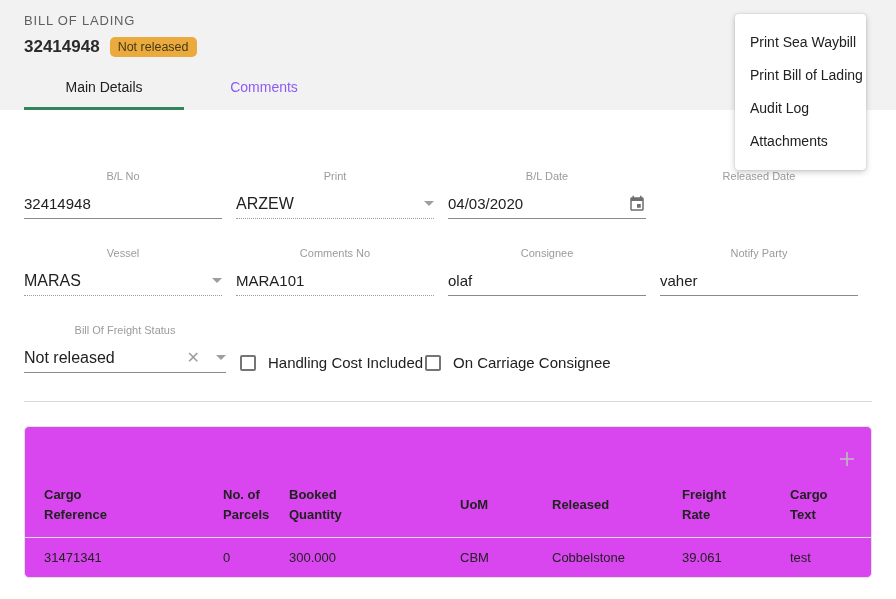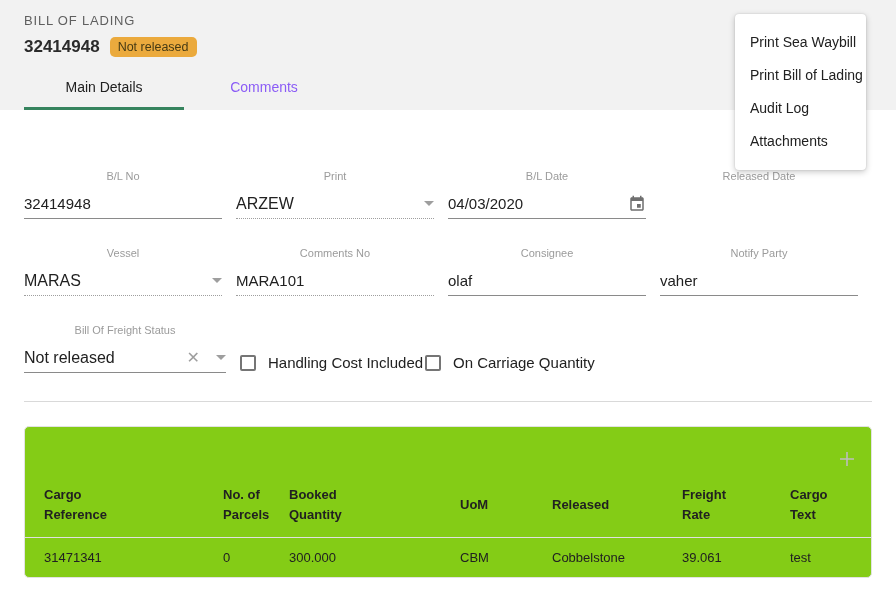--- a/index.html
+++ b/index.html
@@ -131,21 +131,21 @@
   .checkbox-item .cb-label{font-size:15px;color:#212121;margin-left:12px;white-space:nowrap;}
   
   .divider{height:1px;background:#d9d9d9;margin:26px 24px 0 24px;}
   
   .card{
     margin:24px 24px 0 24px;
     width:848px;
     border:1px solid #e2e2e2;
     border-radius:5px;
     position:relative;
-    background:#84cc16;
+    background:#d946ef;
   }
   .card-toolbar{height:52px;position:relative;}
   .add-btn{
     position:absolute;right:14px;top:22px;
     width:20px;height:20px;
     background:none;border:none;cursor:pointer;padding:0;
   }
   .add-btn svg{width:20px;height:20px;stroke:#bdbdbd;stroke-width:1.6;}
   table{border-collapse:collapse;width:100%;table-layout:fixed;}
   thead th{
@@ -261,21 +261,21 @@
         <span class="clear-icon">✕</span>
         <span class="caret"></span>
       </div>
     </div>
     <div class="checkbox-item">
       <span class="checkbox-box"></span>
       <span class="cb-label">Handling Cost Included</span>
     </div>
     <div class="checkbox-item">
       <span class="checkbox-box"></span>
-      <span class="cb-label">On Carriage Quantity</span>
+      <span class="cb-label">On Carriage Consignee</span>
     </div>
   </div>
 
 </div>
 
 <div class="divider"></div>
 
 <div class="card">
   <div class="card-toolbar">
     <button class="add-btn">

